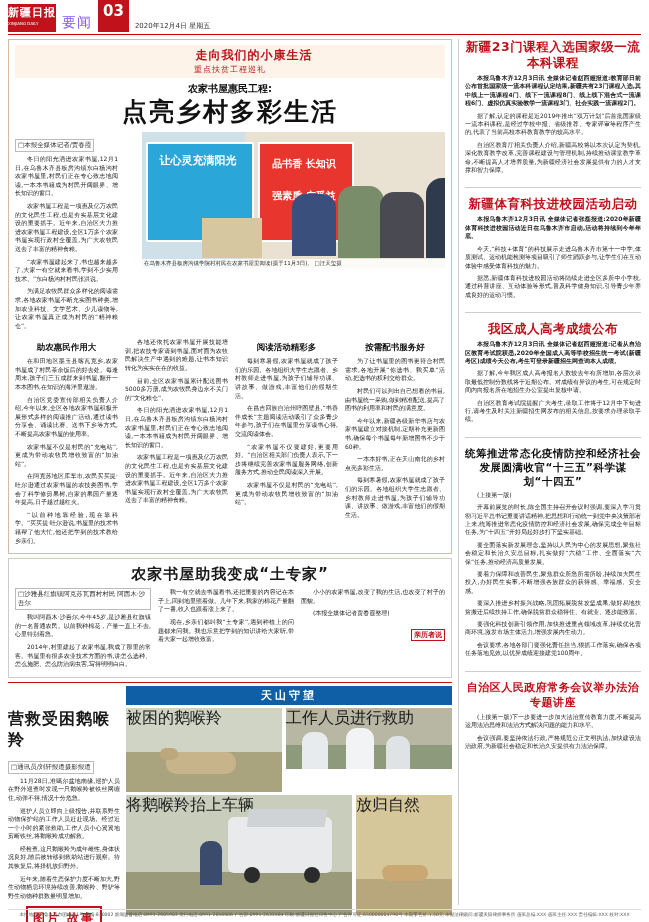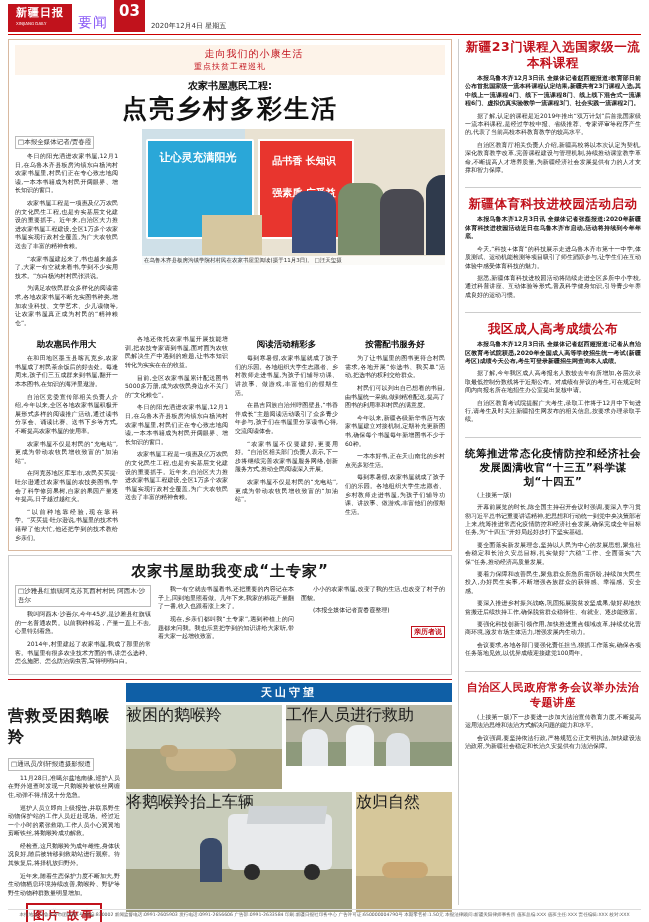--- a/index.html
+++ b/index.html
@@ -8,21 +8,21 @@
     background:#ffffff;
     font-family:"DejaVu Sans","Liberation Sans",sans-serif;
     color:#1a1a1a;
     overflow:hidden;
   }
   .page{position:relative;width:649px;height:922px;box-sizing:border-box;padding:6px 8px;}
   
   .masthead{display:flex;align-items:flex-end;gap:6px;height:26px;border-bottom:1px solid #c00;padding-bottom:2px;}
   .logo{
     background:#c1121c;color:#fff;font-weight:bold;font-size:11px;
-    padding:3px 8px;letter-spacing:1px;line-height:11px;
+    padding:3px 0;letter-spacing:1px;line-height:11px;
     font-family:"DejaVu Sans","Liberation Sans",sans-serif;
   }
   .logo small{display:block;font-size:4px;letter-spacing:0;font-weight:normal;}
   .section-title{font-size:14px;font-weight:normal;color:#8b5cf6;letter-spacing:1px;}
   .page-num{
     background:#c1121c;color:#fff;font-size:15px;font-weight:bold;
     padding:13px 5px;line-height:16px;
   }
   .dateline{font-size:7px;color:#333;padding-bottom:1px;}
   .masthead .spacer{flex:1;}
@@ -31,21 +31,21 @@
   .left-col{width:449px;display:flex;flex-direction:column;gap:4px;}
   .right-col{width:178px;display:flex;flex-direction:column;gap:5px;}
   .rule-v{width:1px;background:#ccc;}
   
   .feature{border:1px solid #d9b9a0;padding:5px 6px 4px;box-sizing:border-box;}
   .banner{
     text-align:center;
     background:#fdf3e9;
     padding:2px 0 3px;
   }
-  .banner-main{color:#c1121c;font-size:10px;font-weight:normal;letter-spacing:1px;padding-left:48px;}
+  .banner-main{color:#c1121c;font-size:12px;font-weight:bold;letter-spacing:1px;padding-left:48px;}
   .banner-sub{color:#c1121c;font-size:8px;letter-spacing:1px;}
   .kicker{text-align:center;font-size:10px;font-weight:bold;margin:4px 0 1px;color:#111;}
   .headline{
     text-align:center;font-size:25px;font-weight:bold;letter-spacing:2px;
     color:#111;line-height:30px;margin:1px 0 5px;
   }
   .byline-box{font-size:6.5px;border:1px solid #bbb;display:inline-block;padding:1px 2px;margin-bottom:3px;color:#333;}
   
   .photo{position:relative;overflow:hidden;background:#b9c8cf;}
   .photo .cap{

